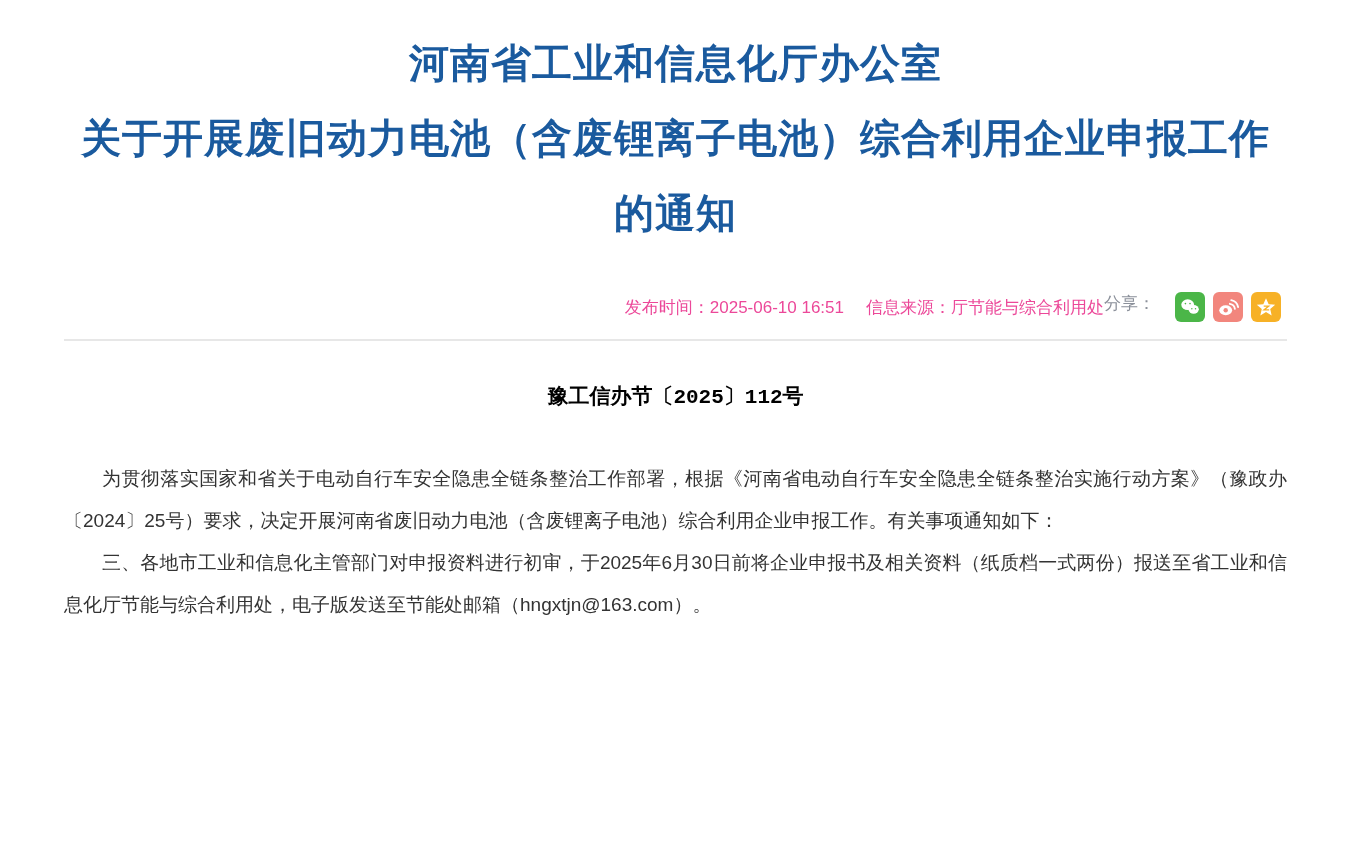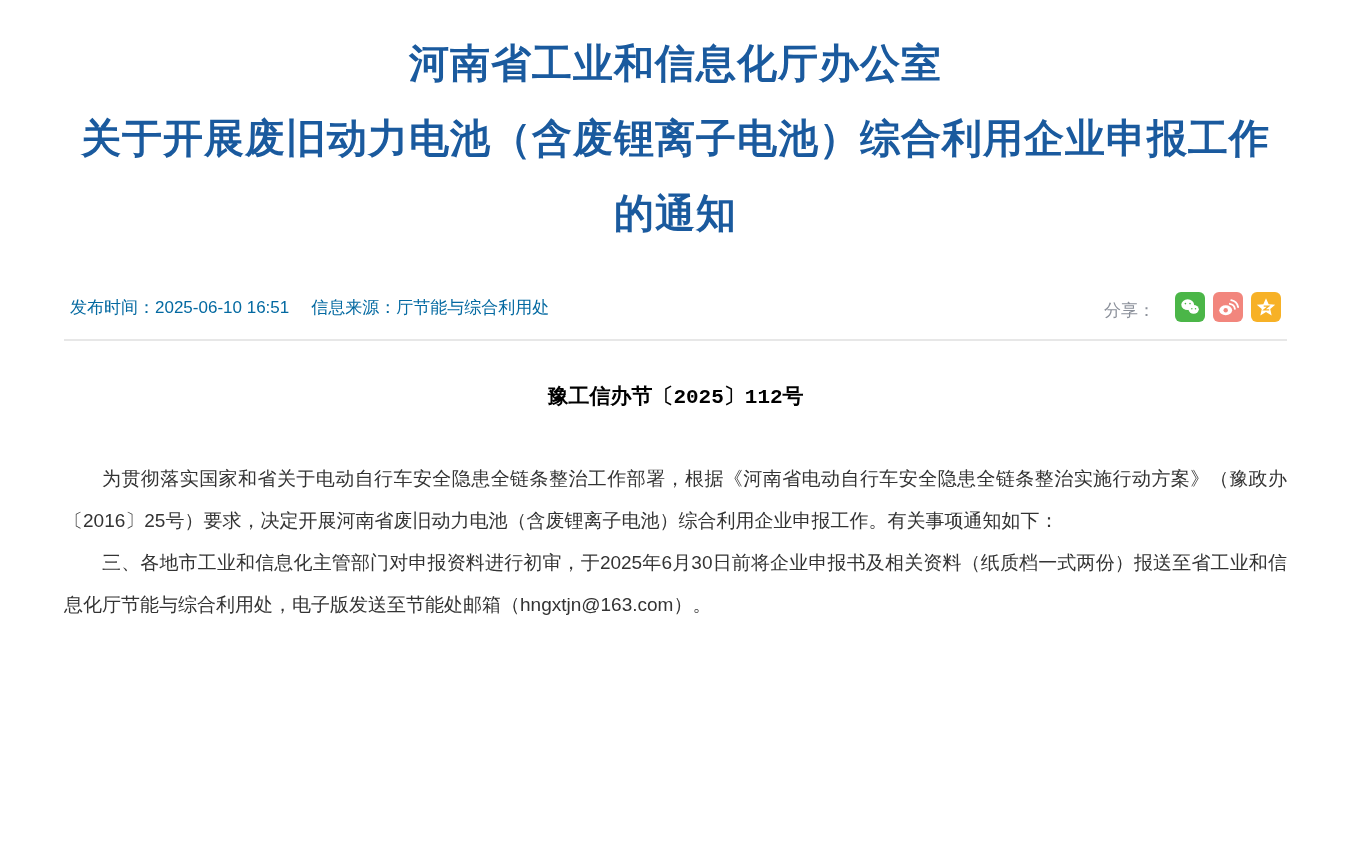--- a/index.html
+++ b/index.html
@@ -31,28 +31,28 @@
   
   .meta-row {
     display: flex;
     align-items: center;
     margin-top: 40px;
     height: 32px;
     padding: 0 6px;
   }
   .meta-center {
     flex: 1;
-    text-align: left;
-    color: #0369a1;
+    text-align: right;
+    color: #ec4899;
     font-size: 17px;
   }
   .meta-center .sep { display: inline-block; width: 22px; }
   .share-area {
     display: flex;
-    align-items: flex-end;
+    align-items: flex-start;
   }
   .share-label {
     color: #8b909a;
     font-size: 17px;
     margin-right: 12px;
   }
   .share-icon {
     width: 30px;
     height: 30px;
     border-radius: 6px;
@@ -130,18 +130,18 @@
           </svg>
         </span>
       </div>
     </div>
 
     <div class="divider"></div>
 
     <div class="doc-number">豫工信办节〔2025〕112号</div>
 
     <div class="doc-body">
-      <p class="indent">为贯彻落实国家和省关于电动自行车安全隐患全链条整治工作部署，根据《河南省电动自行车安全隐患全链条整治实施行动方案》（豫政办〔2016〕25号）要求，决定开展河南省废旧动力电池（含废锂离子电池）综合利用企业申报工作。有关事项通知如下：</p>
+      <p class="indent">为贯彻落实国家和省关于电动自行车安全隐患全链条整治工作部署，根据《河南省电动自行车安全隐患全链条整治实施行动方案》（豫政办〔2024〕25号）要求，决定开展河南省废旧动力电池（含废锂离子电池）综合利用企业申报工作。有关事项通知如下：</p>
       <p class="indent">三、各地市工业和信息化主管部门对申报资料进行初审，于2025年6月30日前将企业申报书及相关资料（纸质档一式两份）报送至省工业和信息化厅节能与综合利用处，电子版发送至节能处邮箱（hngxtjn@163.com）。</p>
     </div>
 
   </div>
 </div>
 
 </body></html>

